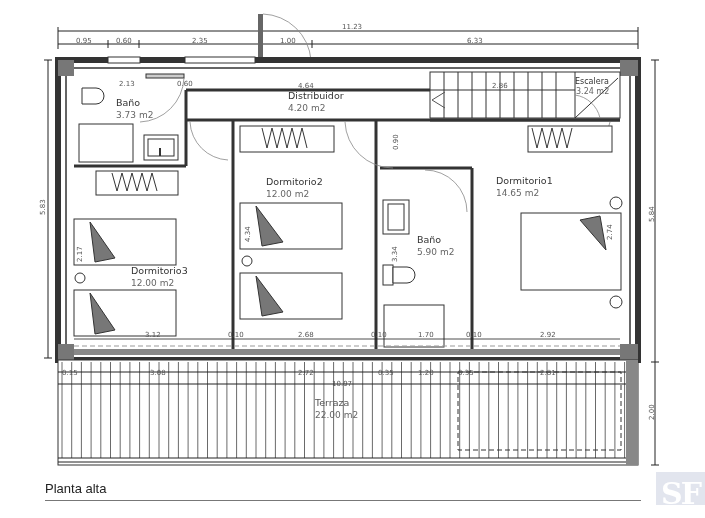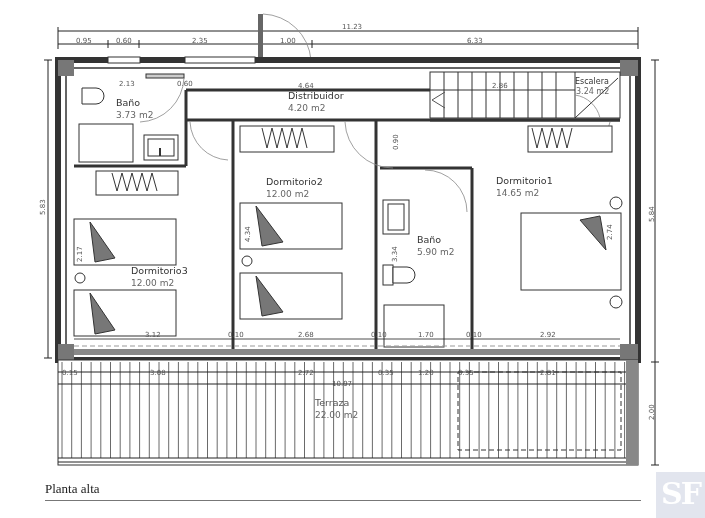--- a/index.html
+++ b/index.html
@@ -1,23 +1,23 @@
 <!DOCTYPE html>
 <html><head>
 <meta charset="utf-8">
 <style>
   html, body { margin:0; padding:0; background:#ffffff; }
   body { width:705px; height:518px; position:relative; overflow:hidden; font-family:"DejaVu Sans", sans-serif; }
   svg { position:absolute; left:0; top:0; }
   .dim { font-family:"DejaVu Sans", sans-serif; font-size:7px; fill:#555; }
   .room-name { font-family:"DejaVu Sans", sans-serif; font-size:9.5px; fill:#333; }
   .room-area { font-family:"DejaVu Sans", sans-serif; font-size:9px; fill:#666; }
-  .caption { position:absolute; left:45px; top:481px; font-family:Liberation Serif, serif; font-size:13px; color:#222; }
+  .caption { position:absolute; left:45px; top:481px; font-family:Liberation Sans, sans-serif; font-size:13px; color:#222; }
   .caption-line { position:absolute; left:45px; top:500px; width:596px; height:1px; background:#777; }
-  .logo { position:absolute; left:656px; top:472px; width:49px; height:46px; background:#e2e5ee; color:#fff; font-family:"DejaVu Serif", serif; font-size:30px; font-weight:bold; text-align:center; line-height:44px; letter-spacing:-2px; }
+  .logo { position:absolute; left:656px; top:472px; width:49px; height:33px; background:#e2e5ee; color:#fff; font-family:"DejaVu Serif", serif; font-size:30px; font-weight:bold; text-align:center; line-height:44px; letter-spacing:-2px; }
 </style>
 </head>
 <body>
 
 <svg width="705" height="518" viewBox="0 0 705 518">
 
   <g stroke="#222" stroke-width="1">
     <line x1="58" y1="31" x2="638" y2="31"></line>
     <line x1="58" y1="44" x2="638" y2="44"></line>
     <line x1="58" y1="27" x2="58" y2="49"></line>

